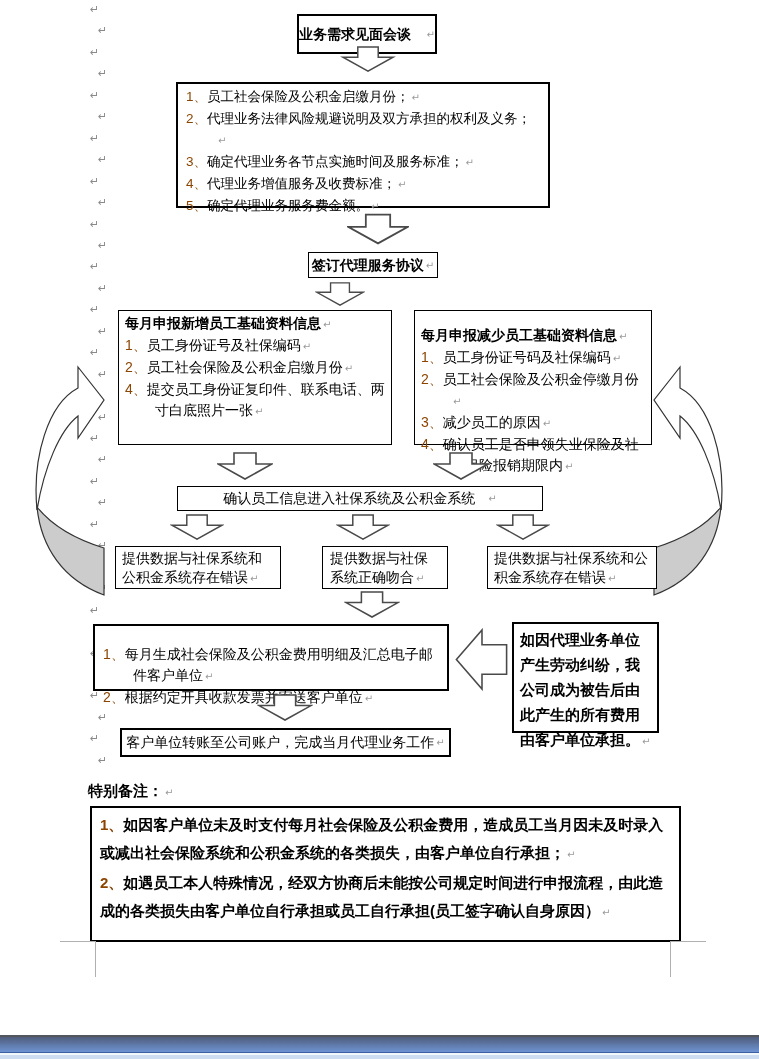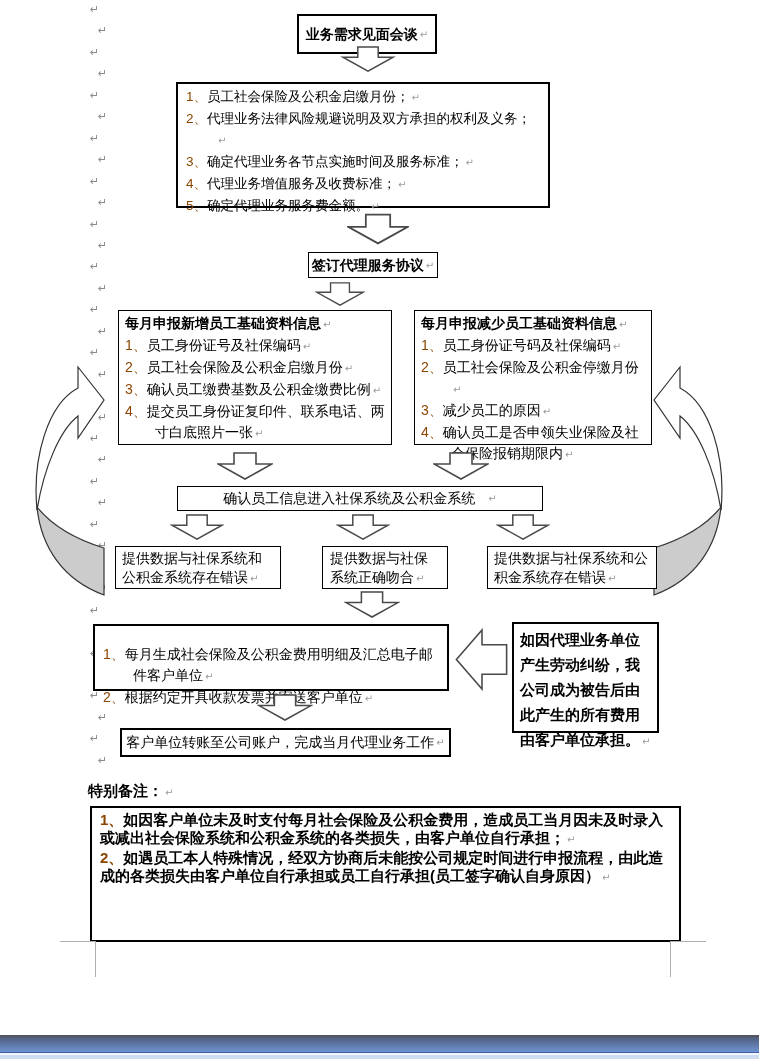--- a/index.html
+++ b/index.html
@@ -11,33 +11,33 @@
   }
   .page{position:absolute;left:0;top:0;width:759px;height:1059px;}
 
   
   .fbox{
     position:absolute;background:#fff;border:1px solid #000;
     box-sizing:border-box;font-size:14px;line-height:21px;
   }
   .center1{display:flex;align-items:center;justify-content:center;text-align:center;}
 
-  .meet-box{left:297px;top:14px;width:140px;height:40px;border-width:2px;font-weight:bold;}
+  .meet-box{left:297px;top:14px;width:140px;height:40px;border-width:2px;font-weight:bold;justify-content:space-between;}
   .detail-box{left:176px;top:82px;width:374px;height:126px;border-width:2px;padding:2px 8px;font-size:13.5px;}
   .sign-box{left:308px;top:252px;width:130px;height:26px;font-weight:bold;}
   .add-box{left:118px;top:310px;width:274px;height:135px;padding:2px 6px;}
-  .reduce-box{left:414px;top:310px;width:238px;height:135px;padding:2px 6px;}
+  .reduce-box{left:414px;top:310px;width:238px;height:135px;padding:14px 6px;}
   .confirm-box{left:177px;top:486px;width:366px;height:25px;gap:11px;}
   .err-left{left:115px;top:546px;width:166px;height:43px;padding:2px 6px;font-size:14px;line-height:19px;}
   .match-mid{left:322px;top:546px;width:126px;height:43px;padding:2px 7px;font-size:14px;line-height:19px;}
   .err-right{left:487px;top:546px;width:170px;height:43px;padding:2px 6px;font-size:14px;line-height:19px;}
   .gen-box{left:93px;top:624px;width:356px;height:67px;border-width:2px;padding:18px 8px;}
   .dispute-box{left:512px;top:622px;width:147px;height:111px;border-width:2px;padding:3px 6px;font-weight:bold;font-size:15px;line-height:25px;}
   .transfer-box{left:120px;top:728px;width:331px;height:29px;border-width:2px;}
-  .notes-box{left:90px;top:806px;width:591px;height:136px;border-width:2px;padding:3px 8px;font-weight:bold;font-size:15px;line-height:18px;}
+  .notes-box{left:90px;top:806px;width:591px;height:136px;border-width:2px;padding:3px 8px;font-weight:bold;font-size:15px;line-height:28px;}
 
   .box-title{font-weight:bold;display:block;}
 
   
   .li{margin-left:30px;text-indent:-30px;}
   .li .num{color:var(--num,#8b4500);}
   .notes-box .li{margin-left:0;text-indent:0;}
 
   
   .rmark{color:#9a9a9a;font-size:10px;margin-left:2px;font-weight:normal;}
@@ -167,21 +167,20 @@
       <svg viewBox="0 0 56 28">
         <use href="#down-arrow"></use>
       </svg>
     </div>
 
   <div class="fbox add-box">
     <span class="box-title"><span>每月申报新增员工基础资料信息</span><span class="rmark">↵</span></span>
     <div>
         <div class="li"><span class="num">1、</span><span>员工身份证号及社保编码</span><span class="rmark">↵</span></div>
         <div class="li"><span class="num">2、</span><span>员工社会保险及公积金启缴月份</span><span class="rmark">↵</span></div>
-        <div class="li"><span class="num">3、</span><span>确认员工缴费基数及公积金缴费比例</span><span class="rmark">↵</span></div>
         <div class="li"><span class="num">4、</span><span>提交员工身份证复印件、联系电话、两寸白底照片一张</span><span class="rmark">↵</span></div>
       </div>
   </div>
 
   <div class="fbox reduce-box">
     <span class="box-title"><span>每月申报减少员工基础资料信息</span><span class="rmark">↵</span></span>
     <div>
         <div class="li"><span class="num">1、</span><span>员工身份证号码及社保编码</span><span class="rmark">↵</span></div>
         <div class="li"><span class="num">2、</span><span>员工社会保险及公积金停缴月份</span><span class="rmark">↵</span></div>
         <div class="li"><span class="num">3、</span><span>减少员工的原因</span><span class="rmark">↵</span></div>

